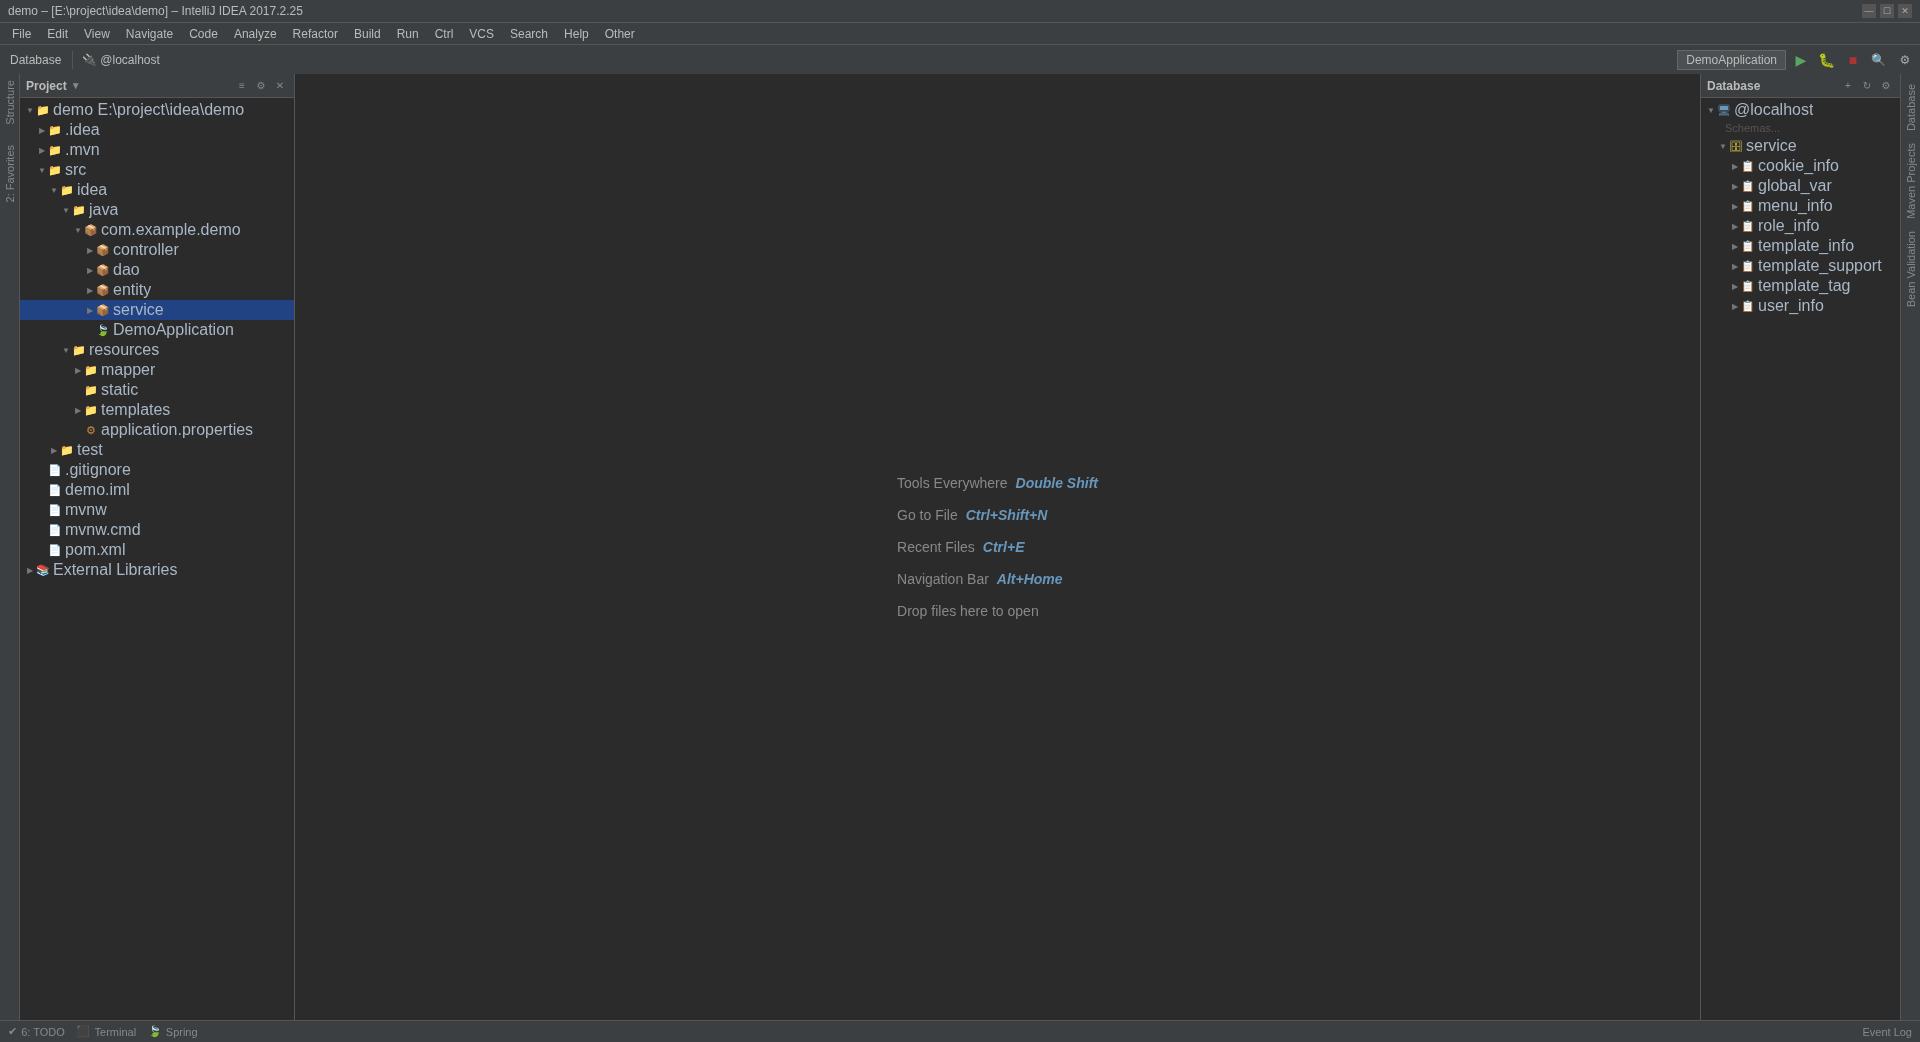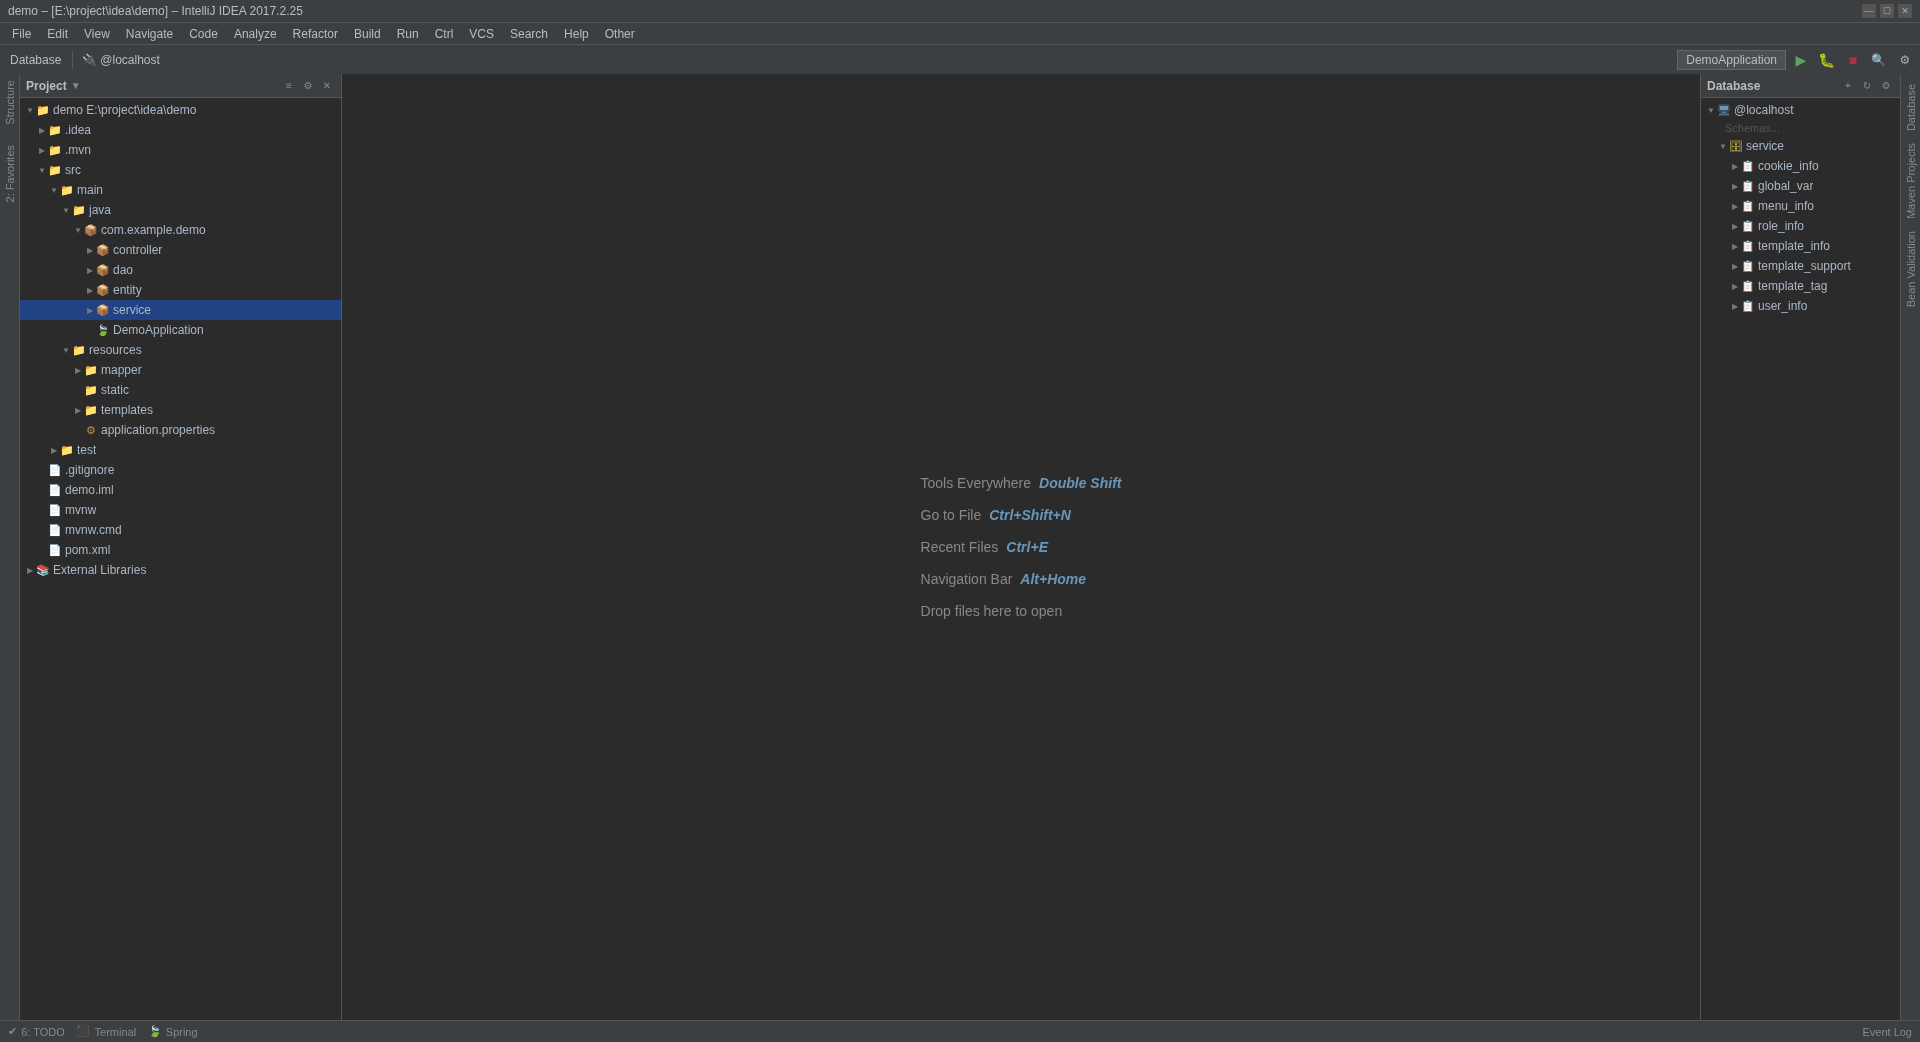--- a/index.html
+++ b/index.html
@@ -129,21 +129,21 @@
 
     
     #main-content {
       display: flex;
       flex: 1;
       overflow: hidden;
     }
 
     
     #project-panel {
-      width: 322px;
+      width: 275px;
       background: #2b2b2b;
       display: flex;
       flex-direction: column;
       flex-shrink: 0;
       border-right: 1px solid #555;
     }
     #project-panel-header {
       height: 24px;
       background: #3c3f41;
       display: flex;
@@ -206,21 +206,21 @@
       width: 14px;
       height: 14px;
       display: flex;
       align-items: center;
       justify-content: center;
       font-size: 11px;
       flex-shrink: 0;
       margin-right: 3px;
     }
     .tree-label {
-      font-size: 12px;
+      font-size: 16px;
       white-space: nowrap;
       overflow: hidden;
     }
 
     
     #center-area {
       flex: 1;
       background: #2b2b2b;
       display: flex;
       align-items: center;
@@ -456,21 +456,21 @@
           <span class="tree-icon">
             <span style="color:#e8d44d;">📁</span>
           </span>
           <span class="tree-label">src</span>
         </div>
         <div class="tree-item" style="padding-left: 28px;">
           <span class="tree-arrow">▼</span>
           <span class="tree-icon">
             <span style="color:#e8d44d;">📁</span>
           </span>
-          <span class="tree-label">main</span>
+          <span class="tree-label">idea</span>
         </div>
         <div class="tree-item" style="padding-left: 40px;">
           <span class="tree-arrow">▼</span>
           <span class="tree-icon">
             <span style="color:#6897bb;">📁</span>
           </span>
           <span class="tree-label">java</span>
         </div>
         <div class="tree-item" style="padding-left: 52px;">
           <span class="tree-arrow">▼</span>

